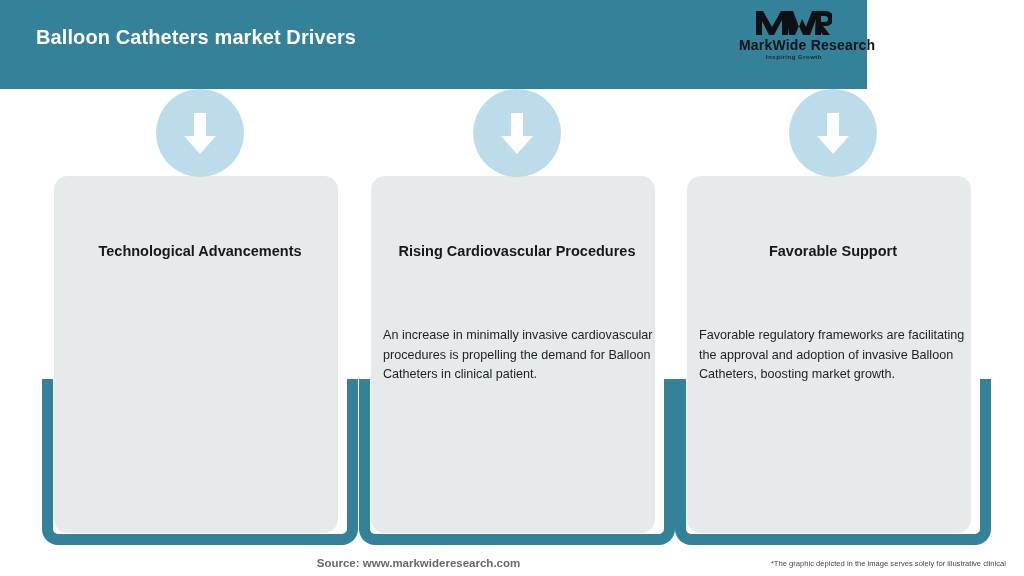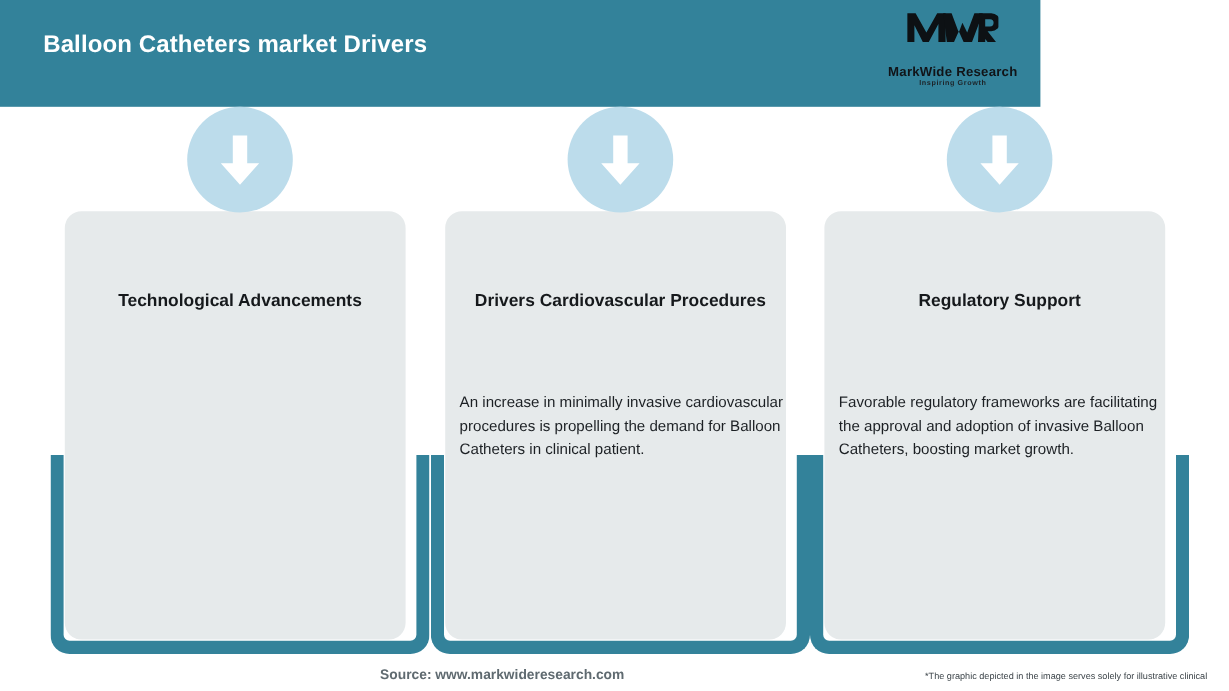--- a/index.html
+++ b/index.html
@@ -43,25 +43,25 @@
     height: 58px;
     text-align: center;
   }
   .logo-mark {
     display: block;
     margin: 0 auto;
     line-height: 0;
   }
   .logo-name {
     display: block;
-    font-size: 11px;
+    font-size: 14px;
     font-weight: bold;
     color: #111418;
     letter-spacing: 0.2px;
-    margin-top: 18px;
+    margin-top: 1px;
     white-space: nowrap;
   }
   .logo-tag {
     display: block;
     font-size: 6px;
     font-weight: bold;
     color: #1d2328;
     letter-spacing: 0.5px;
     margin-top: 1px;
     white-space: nowrap;
@@ -205,32 +205,32 @@
   </div>
 
   <div class="card-slot slot-2">
     <div class="frame"></div>
     <div class="panel"></div>
     <div class="badge">
       <svg width="34" height="44" viewBox="0 0 34 44" aria-hidden="true">
         <polygon points="11,2 23,2 23,25 33,25 17,43 1,25 11,25" fill="#ffffff"></polygon>
       </svg>
     </div>
-    <div class="card-title">Drivers Cardiovascular Procedures</div>
+    <div class="card-title">Rising Cardiovascular Procedures</div>
     <div class="card-body">An increase in minimally invasive cardiovascular procedures is propelling the demand for Balloon Catheters in clinical patient.</div>
   </div>
 
   <div class="card-slot slot-3">
     <div class="frame"></div>
     <div class="panel"></div>
     <div class="badge">
       <svg width="34" height="44" viewBox="0 0 34 44" aria-hidden="true">
         <polygon points="11,2 23,2 23,25 33,25 17,43 1,25 11,25" fill="#ffffff"></polygon>
       </svg>
     </div>
-    <div class="card-title">Regulatory Support</div>
+    <div class="card-title">Favorable Support</div>
     <div class="card-body">Favorable regulatory frameworks are facilitating the approval and adoption of invasive Balloon Catheters, boosting market growth.</div>
   </div>
 
 </div>
 
 <div class="source">Source: www.markwideresearch.com</div>
 <div class="disclaimer">*The graphic depicted in the image serves solely for illustrative clinical</div>
 
 </body></html>

